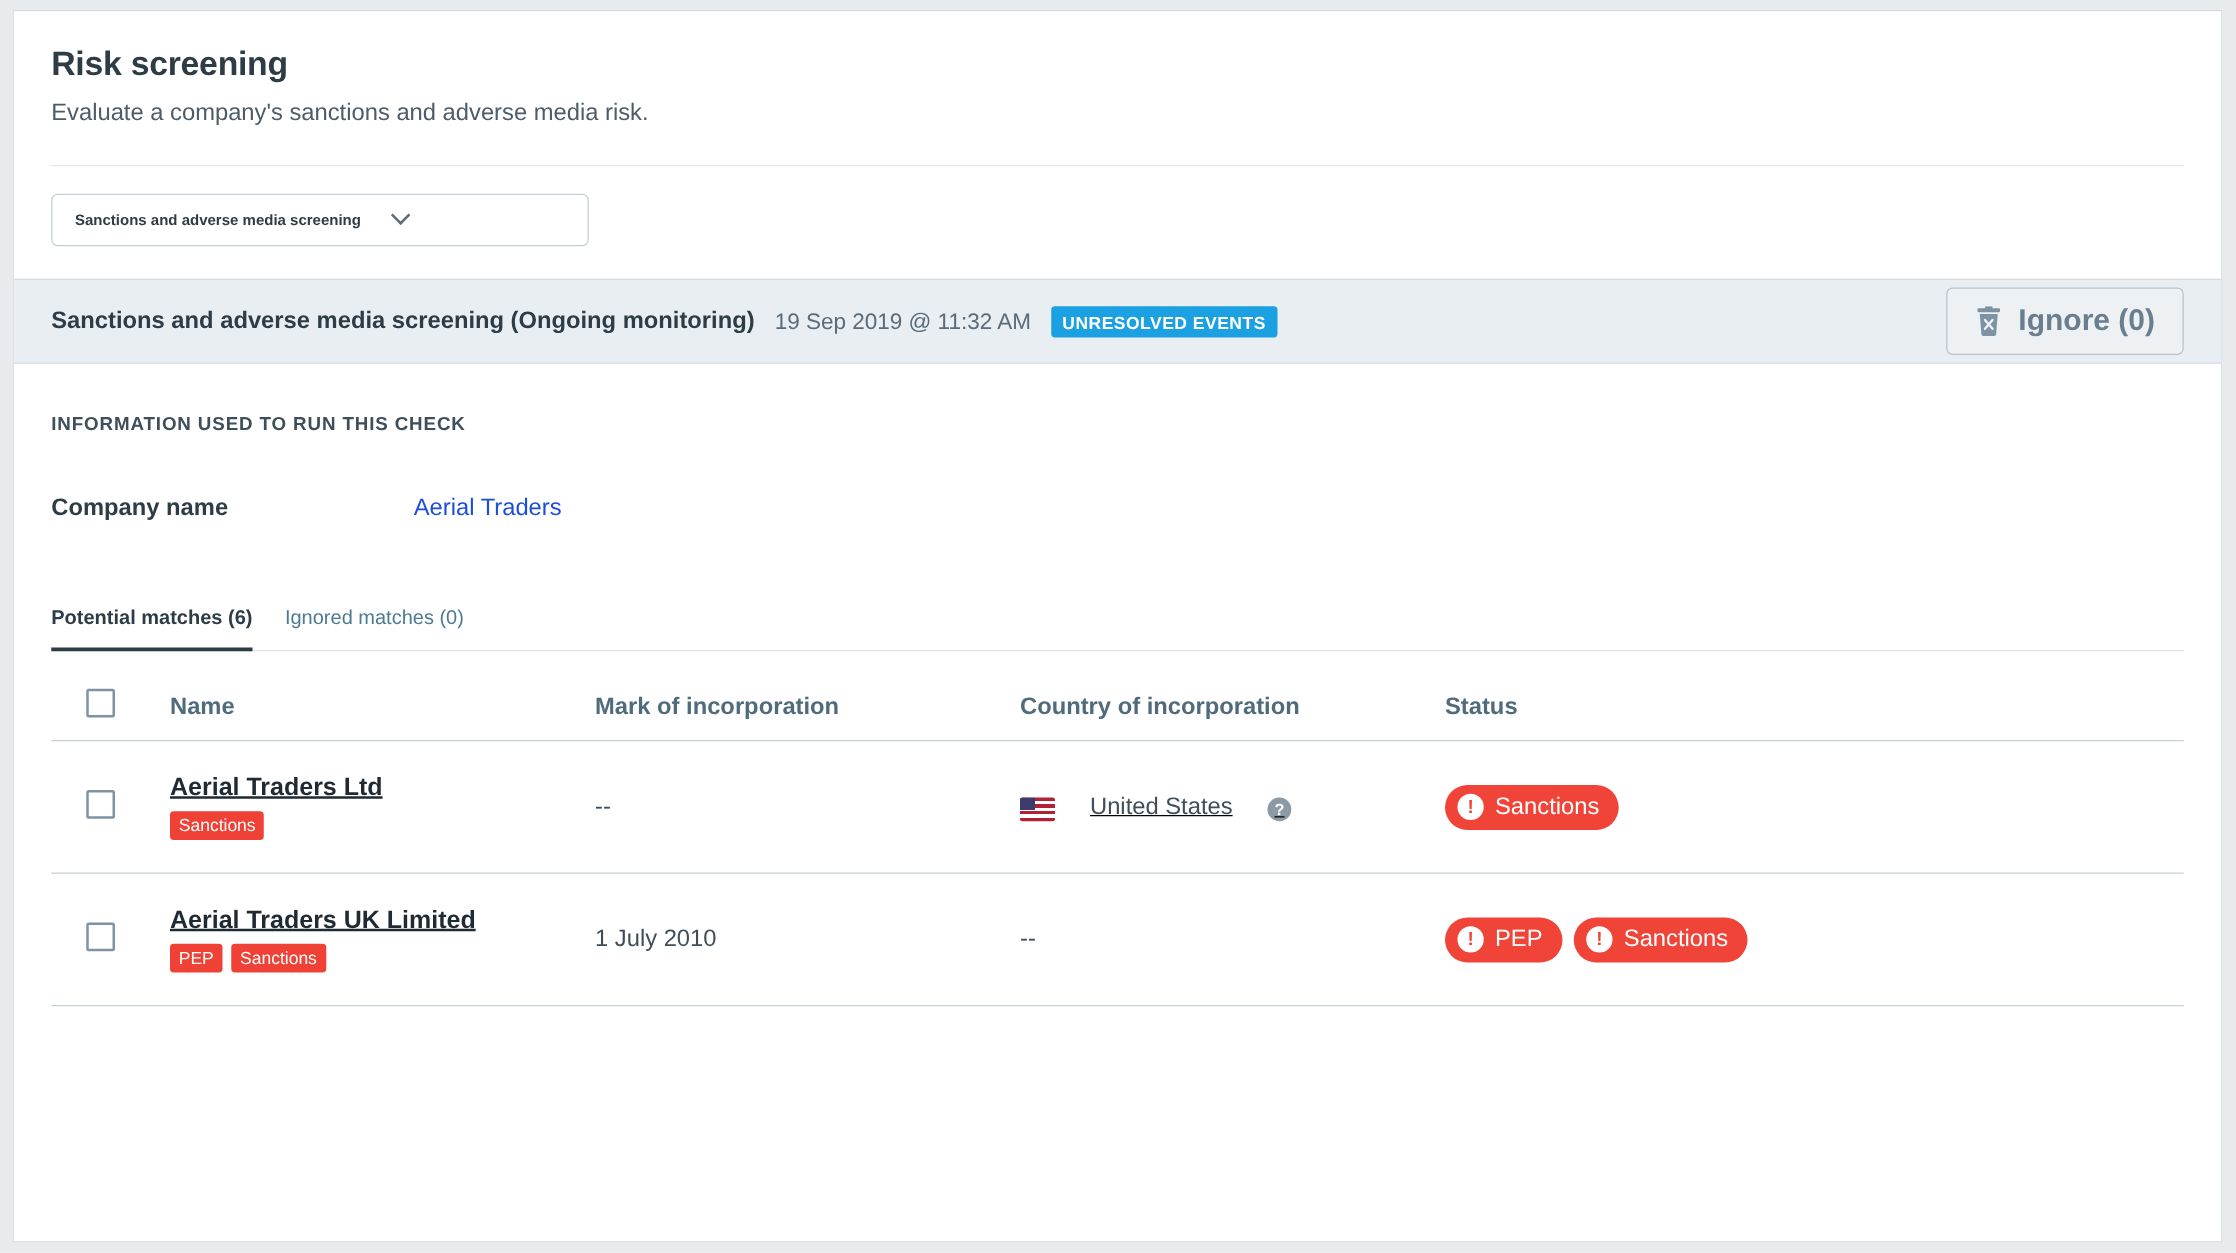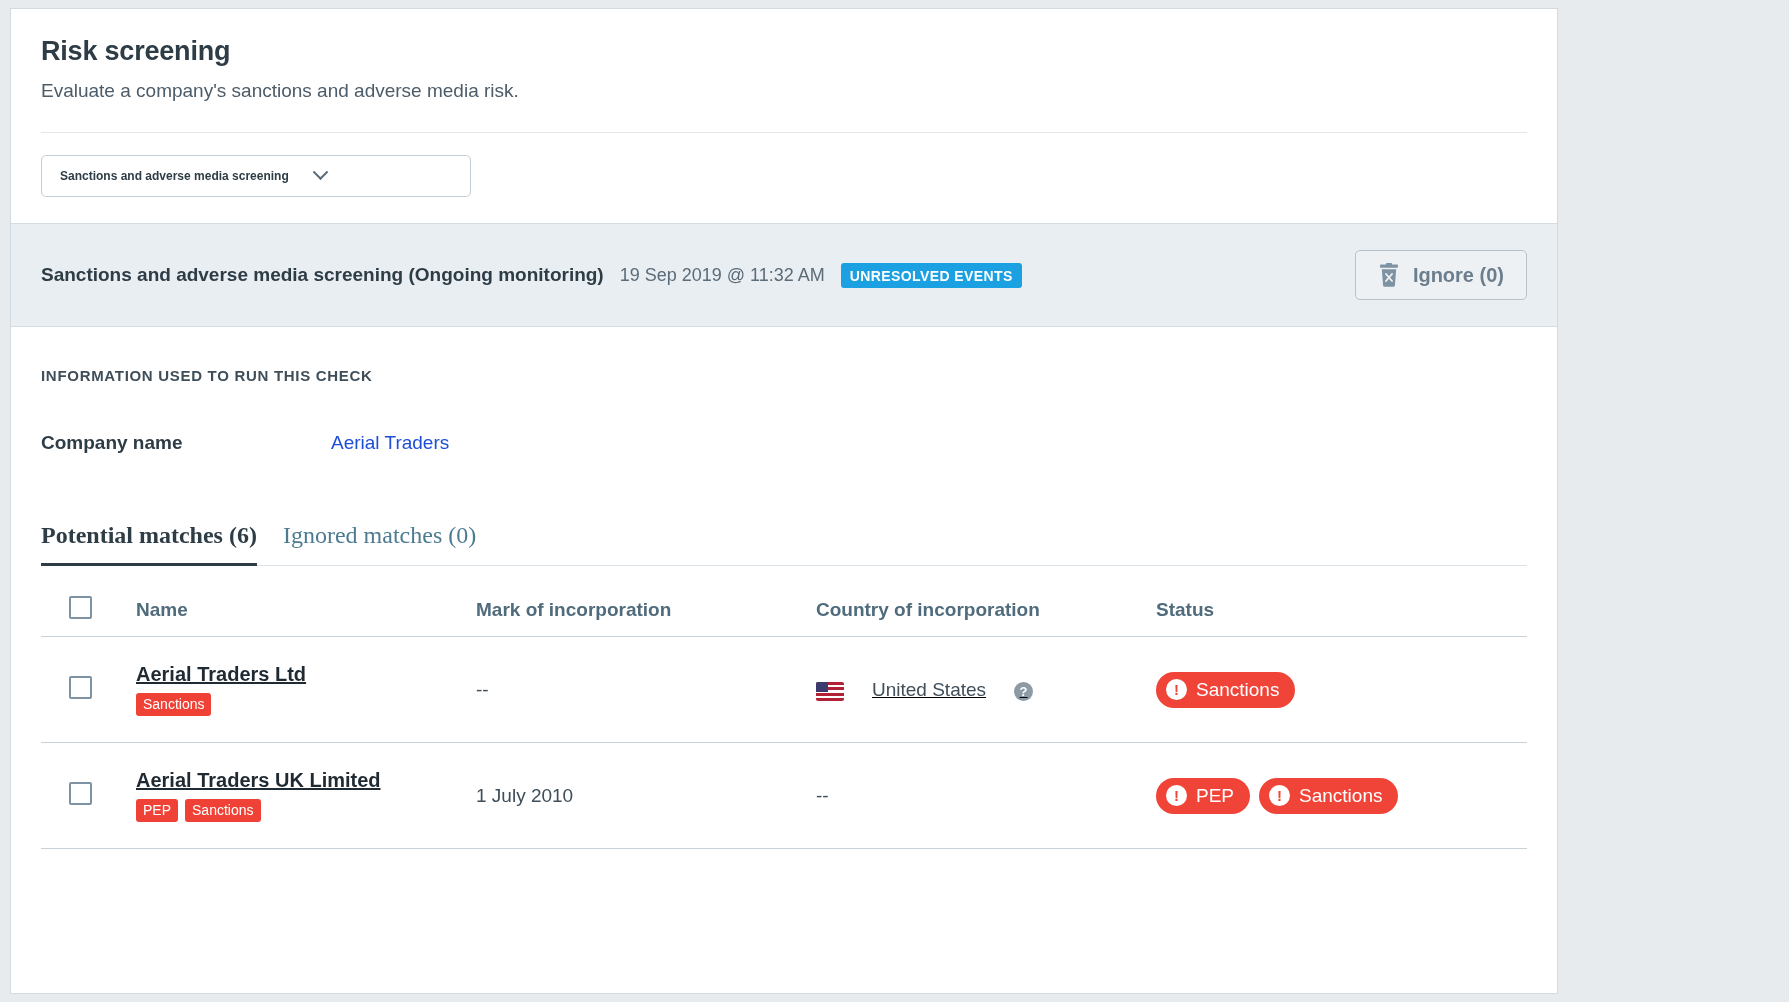--- a/index.html
+++ b/index.html
@@ -5,21 +5,21 @@
   * { box-sizing: border-box; margin: 0; padding: 0; }
   html, body {
     width: 1789px; height: 1002px;
     background: #e8ebee;
     font-family: "Liberation Sans", sans-serif;
     -webkit-font-smoothing: antialiased;
   }
   .page {
     position: absolute;
     left: 10px; top: 8px;
-    width: 1548px; height: 986px;
+    width: 1768px; height: 986px;
     background: #ffffff;
     border: 1px solid #d3dae0;
     overflow: hidden;
   }
 
   
   .header { padding: 26px 30px 0 30px; }
   .page-title {
     font-size: 27px; font-weight: bold; color: #2e3c46;
     letter-spacing: -0.2px; line-height: 1.2;
@@ -62,35 +62,35 @@
     cursor: pointer;
   }
   .select-check .chev {
     border-right-color: #5b6b78; border-bottom-color: #5b6b78;
   }
 
   
   .banner {
     background: #e9eef2;
     border-top: 1px solid #d5dde3; border-bottom: 1px solid #d5dde3;
-    padding: 26px 30px;
+    padding: 6px 30px;
     display: flex; align-items: center; justify-content: space-between;
   }
   .banner-left { display: flex; align-items: center; gap: 16px; flex-wrap: nowrap; }
   .banner-title { font-size: 19px; font-weight: bold; color: #2e3c46; }
   .banner-date { font-size: 18px; color: #5b6b78; }
   .badge-blue {
     background: #1ba0e2; color: #fff; font-size: 14px; font-weight: bold;
     letter-spacing: 0.4px; padding: 5px 9px 4px 9px; border-radius: 3px;
     text-transform: uppercase; white-space: nowrap;
   }
   .btn-ignore {
     display: inline-flex; align-items: center; gap: 13px;
     background: #eef1f4; border: 1px solid #b7c2cb; border-radius: 5px;
-    padding: 12px 22px; color: #6b7e8d; font-size: 20px; font-weight: bold;
+    padding: 12px 22px; color: #6b7e8d; font-size: 24px; font-weight: bold;
     cursor: pointer;
   }
 
   
   .content { padding: 40px 30px 0 30px; }
   .section-label {
     font-size: 15px; font-weight: bold; color: #3f4e59;
     letter-spacing: 0.7px; text-transform: uppercase;
   }
   .info-row { display: flex; margin-top: 48px; }
@@ -98,22 +98,22 @@
     width: 290px; font-size: 19px; font-weight: bold; color: #2e3c46;
   }
   .info-val { font-size: 19px; color: #1d4ed8; text-align: center; }
 
   
   .tabs {
     display: flex; gap: 0; margin-top: 68px;
     border-bottom: 1px solid #dbe2e7;
   }
   .tab {
-    font-size: 24px; padding: 0 13px 16px 13px; cursor: pointer;
-    color: #4c7b91; font-weight: normal; position: relative; font-family: Liberation Serif, serif;
+    font-size: 16px; padding: 0 13px 16px 13px; cursor: pointer;
+    color: #4c7b91; font-weight: normal; position: relative;
   }
   .tab:first-child { padding-left: 0; }
   .tab.active {
     color: #2e3c46; font-weight: bold;
   }
   .tab.active::after {
     content: ""; position: absolute; left: 0; right: 13px; bottom: -1px;
     height: 3px; background: #2e3c46;
   }
 

